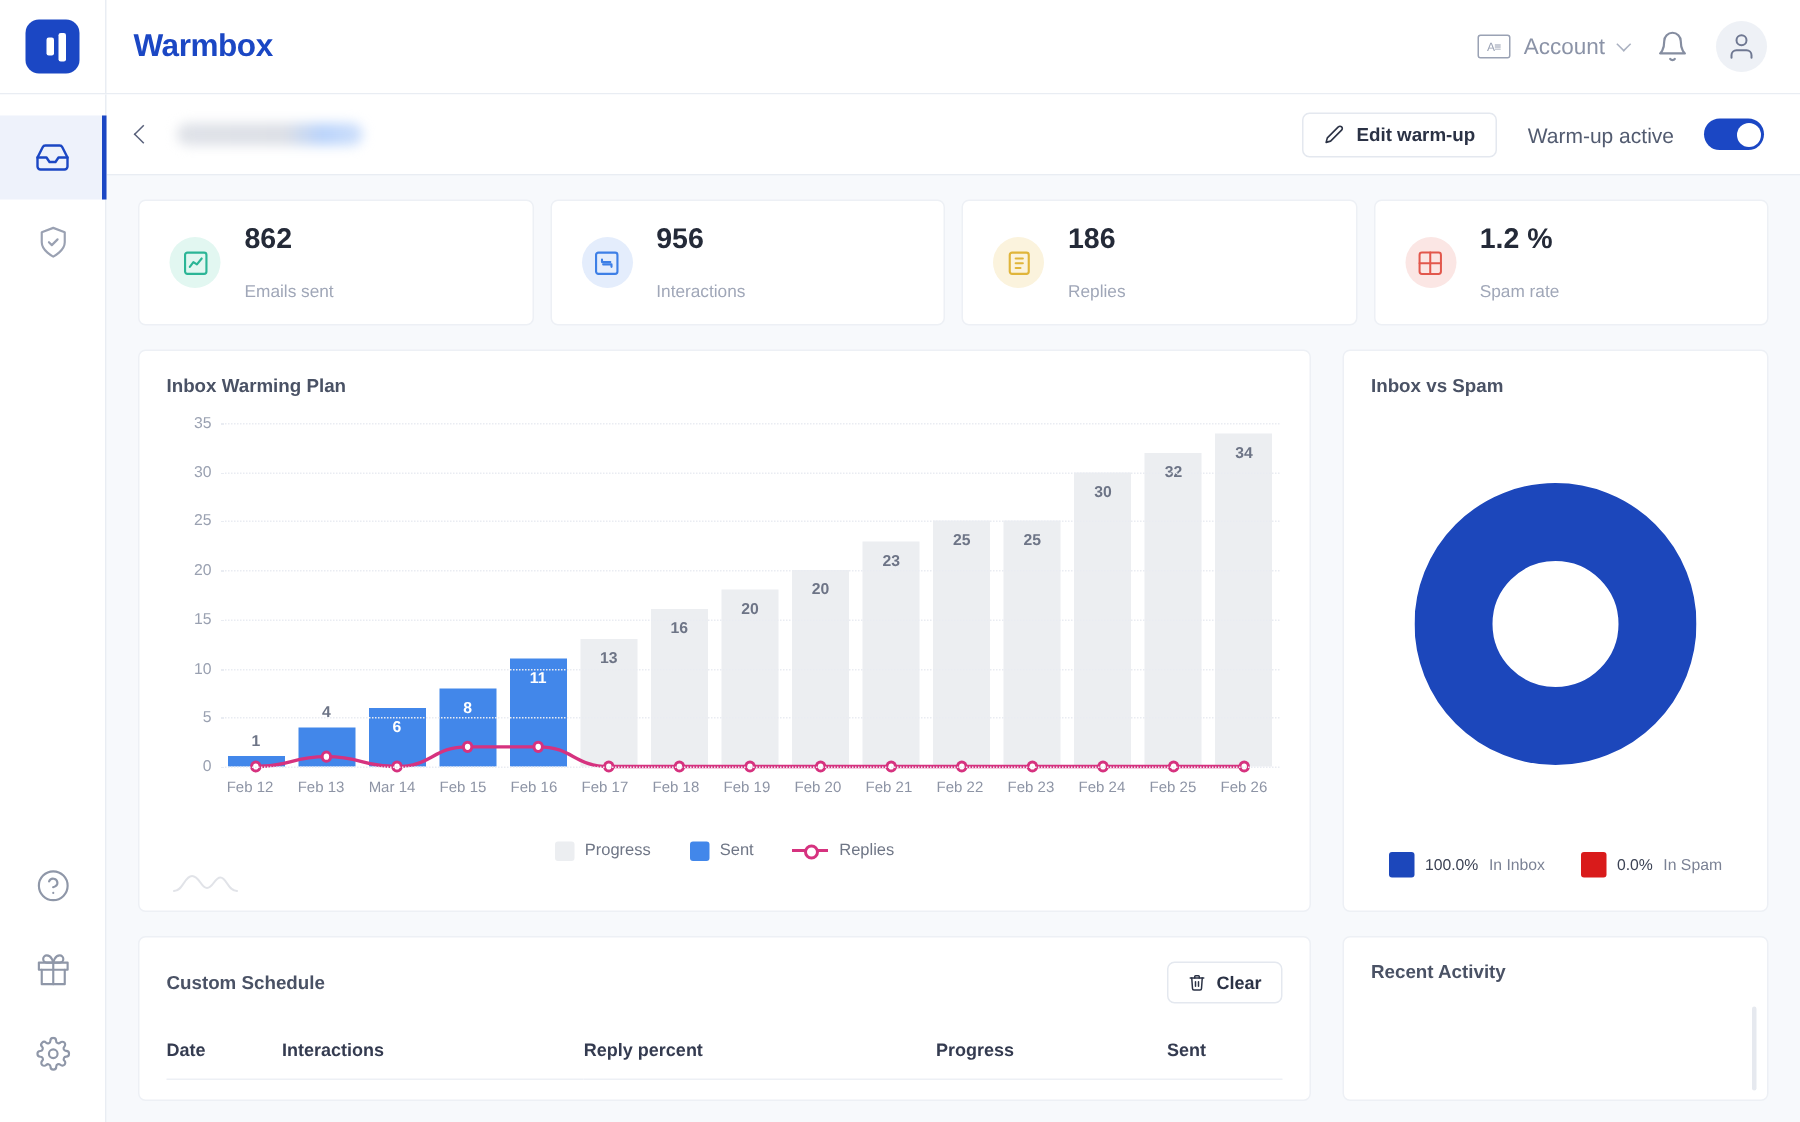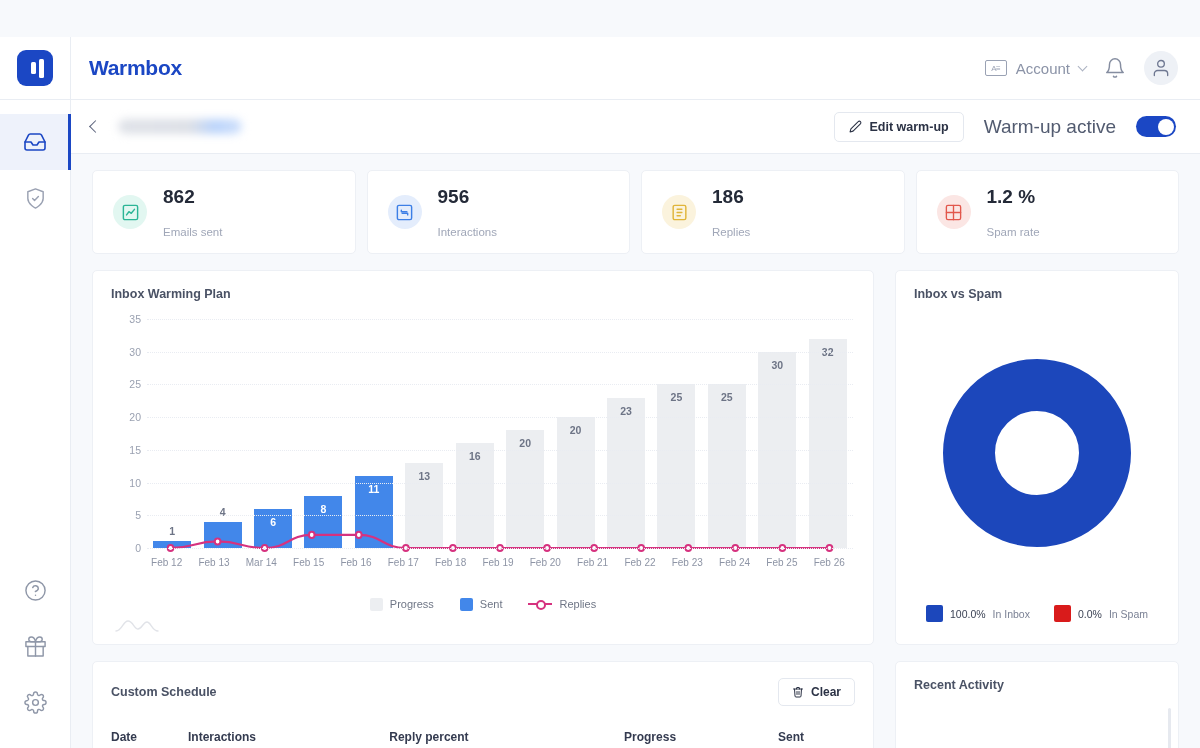--- a/index.html
+++ b/index.html
@@ -9,21 +9,21 @@
     background: #f7f9fc;
     overflow: hidden;
     color: #2b3245;
   }
   #app { position: relative; width: 1200px; height: 748px; display: flex; flex-direction: column; }
 
   
   .topbar {
     height: 63px; min-height: 63px; background: #ffffff;
     border-bottom: 1px solid #e9edf3;
-    display: flex; align-items: center; margin-top: 37px;
+    display: flex; align-items: center;
   }
   .logo-cell {
     width: 71px; min-width: 71px; height: 63px;
     display: flex; align-items: center; justify-content: center;
     border-right: 1px solid #e9edf3;
   }
   .logo-box {
     width: 36px; height: 36px; border-radius: 9px; background: #1b47c4;
     display: flex; align-items: center; justify-content: flex-end; gap: 3px;
     padding: 0 9px 0 0;
@@ -92,21 +92,21 @@
     background: linear-gradient(90deg,#dfe2e8 0%,#dcdfe6 58%,#b9d3fb 78%,#cfe0fb 100%);
     filter: blur(4px);
   }
   .head-right { margin-left: auto; display: flex; align-items: center; gap: 20px; }
   .edit-btn {
     display: flex; align-items: center; gap: 8px;
     border: 1px solid #e4e8ef; background: #fff; border-radius: 5px;
     height: 30px; padding: 0 14px; font-size: 12.5px; font-weight: bold; color: #2b3245;
     cursor: pointer;
   }
-  .toggle-label { font-size: 19px; color: #525b70; }
+  .toggle-label { font-size: 14px; color: #525b70; }
   .toggle {
     width: 40px; height: 21px; border-radius: 11px; background: #1b47c4;
     position: relative; cursor: pointer;
   }
   .toggle .knob {
     position: absolute; top: 2.5px; right: 2.5px; width: 16px; height: 16px;
     border-radius: 50%; background: #fff;
   }
 
   .scroll-area { flex: 1; overflow: hidden; padding: 16px 21px 0 21px; }
@@ -438,20 +438,25 @@
                       </div>
                     </div>
                     <div class="bar-col">
                       <div class="bar sched" style="height: 85.7143%;">
                         <div class="bar-lbl">30</div>
                       </div>
                     </div>
                     <div class="bar-col">
                       <div class="bar sched" style="height: 91.4286%;">
                         <div class="bar-lbl">32</div>
+                      </div>
+                    </div>
+                    <div class="bar-col">
+                      <div class="bar sched" style="height: 97.1429%;">
+                        <div class="bar-lbl">34</div>
                       </div>
                     </div>
                   </div>
                 <svg class="line-svg" id="lineSvg" preserveAspectRatio="none" viewBox="0 0 1000 300">
                     <path d="M 33.333333333333336 300 C 66.66666666666667 300, 66.66666666666667 291.42857142857144, 100 291.42857142857144 C 133.33333333333334 291.42857142857144, 133.33333333333334 300, 166.66666666666669 300 C 200 300, 200 282.85714285714283, 233.33333333333334 282.85714285714283 C 266.6666666666667 282.85714285714283, 266.6666666666667 282.85714285714283, 300 282.85714285714283 C 333.33333333333337 282.85714285714283, 333.33333333333337 300, 366.6666666666667 300 C 400 300, 400 300, 433.33333333333337 300 C 466.66666666666674 300, 466.66666666666674 300, 500.00000000000006 300 C 533.3333333333334 300, 533.3333333333334 300, 566.6666666666667 300 C 600 300, 600 300, 633.3333333333334 300 C 666.6666666666667 300, 666.6666666666667 300, 700 300 C 733.3333333333334 300, 733.3333333333334 300, 766.6666666666667 300 C 800 300, 800 300, 833.3333333333334 300 C 866.6666666666667 300, 866.6666666666667 300, 900.0000000000001 300 C 933.3333333333335 300, 933.3333333333335 300, 966.6666666666667 300" fill="none" stroke="#d6327f" stroke-width="2.2" vector-effect="non-scaling-stroke"></path>
                     <ellipse cx="33.333333333333336" cy="300" rx="4" ry="4" fill="#ffffff" stroke="#d6327f" stroke-width="2" vector-effect="non-scaling-stroke"></ellipse>
                     <ellipse cx="100" cy="291.42857142857144" rx="4" ry="4" fill="#ffffff" stroke="#d6327f" stroke-width="2" vector-effect="non-scaling-stroke"></ellipse>
                     <ellipse cx="166.66666666666669" cy="300" rx="4" ry="4" fill="#ffffff" stroke="#d6327f" stroke-width="2" vector-effect="non-scaling-stroke"></ellipse>
                     <ellipse cx="233.33333333333334" cy="282.85714285714283" rx="4" ry="4" fill="#ffffff" stroke="#d6327f" stroke-width="2" vector-effect="non-scaling-stroke"></ellipse>
                     <ellipse cx="300" cy="282.85714285714283" rx="4" ry="4" fill="#ffffff" stroke="#d6327f" stroke-width="2" vector-effect="non-scaling-stroke"></ellipse>

